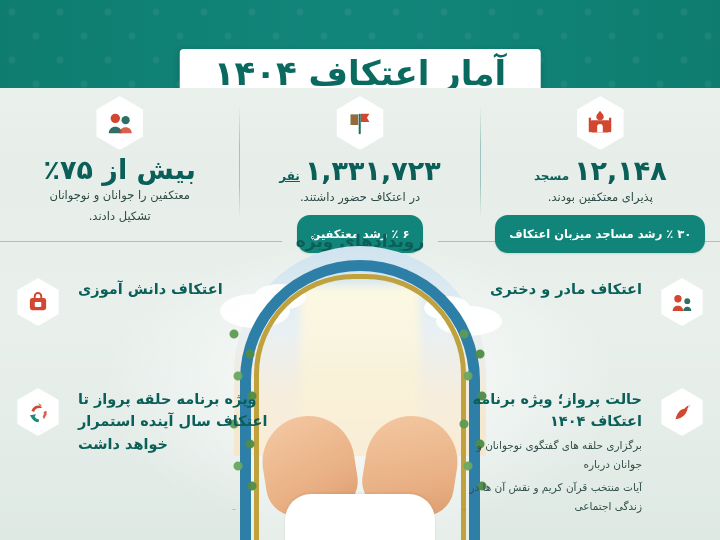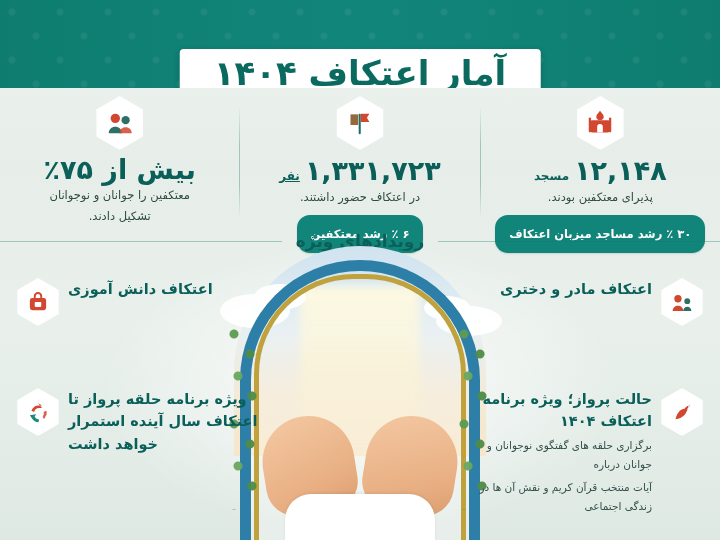--- a/index.html
+++ b/index.html
@@ -168,21 +168,21 @@
   .palm.left{left:-4px;transform:rotate(-9deg);}
   .palm.right{right:-4px;transform:rotate(9deg);}
   .sleeve{
     position:absolute;bottom:-2px;left:50%;transform:translateX(-50%);
     width:150px;height:48px;background:#ffffff;border-radius:26px 26px 0 0;
     box-shadow:0 -1px 3px rgba(0,0,0,.07);
   }
 
   
   .feat{
-    position:absolute;display:flex;align-items:flex-start;gap:6px;
+    position:absolute;display:flex;align-items:flex-start;gap:16px;
   }
   .feat .txt{max-width:195px;}
   .feat-title{
     font-size:14.5px;font-weight:bold;color:#0b5f59;line-height:1.55;
   }
   .feat-title.accent{color:#0b5f59;}
   .feat-desc{font-size:10.5px;color:#33504c;line-height:1.85;margin-top:3px;text-align:right;}
   .feat.right-col{right:14px;text-align:right;}
   .feat.left-col{left:14px;flex-direction:row-reverse;text-align:left;}
   .feat.left-col .txt{text-align:left;direction:rtl;}

